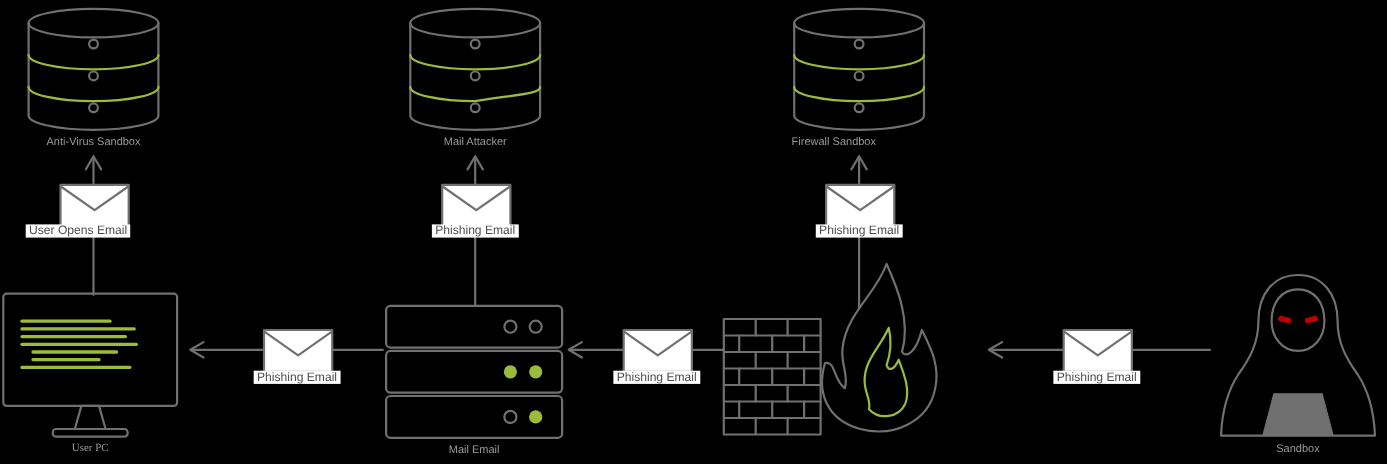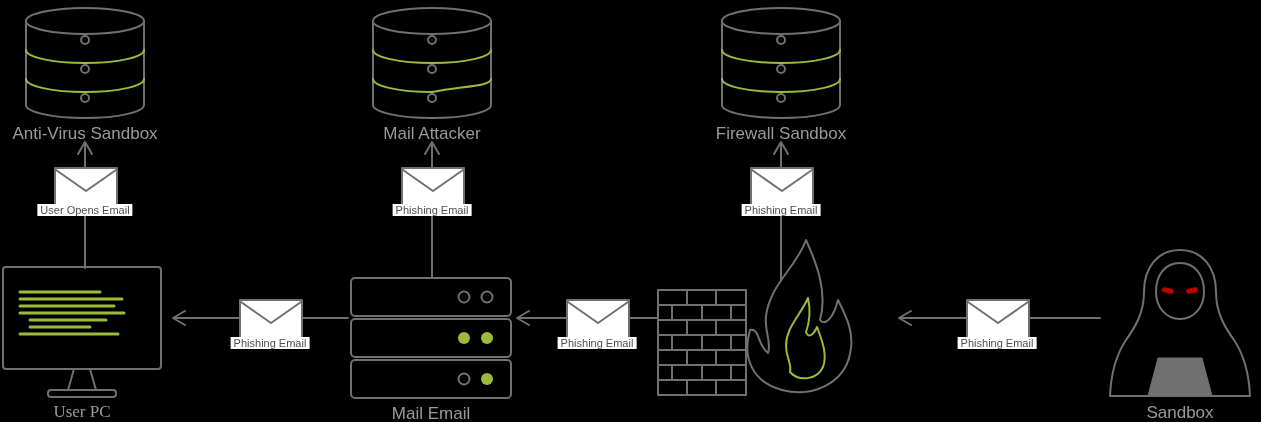--- a/index.html
+++ b/index.html
@@ -10,21 +10,21 @@
   svg { display:block; overflow:visible; }
   .st  { stroke:var(--stroke,#707070); stroke-width:2; fill:none; stroke-linecap:round; stroke-linejoin:round; }
   .stf { stroke:var(--stroke,#707070); stroke-width:2; fill:var(--bg,#000); stroke-linejoin:round; }
   .grn { stroke:var(--accent,#9bbb3c); stroke-width:2; fill:none; stroke-linecap:round; }
   .grnb{ stroke:var(--accent,#9bbb3c); stroke-width:3; fill:none; stroke-linecap:round; }
   .grnfill { fill:var(--accent,#9bbb3c); stroke:none; }
   .grnstf { stroke:var(--accent,#9bbb3c); stroke-width:2; fill:var(--bg,#000); stroke-linejoin:round; }
   .whitef { fill:#ffffff; stroke:var(--stroke,#707070); stroke-width:2; stroke-linejoin:round; }
   .eyef { fill:var(--eye,#c00000); stroke:none; }
   .greyf { fill:var(--stroke,#707070); stroke:var(--stroke,#707070); stroke-width:1; }
-  .node-label { position:absolute; color:var(--node_label_text,#9a9a9a); font-size:17px;
+  .node-label { position:absolute; color:var(--node_label_text,#9a9a9a); font-size:10px;
                 white-space:nowrap; transform:translateX(-50%); }
   .edge-label { position:absolute; background:var(--label_bg,#ffffff); color:var(--edge_label_text,#4d4d4d);
                 font-size:11px; padding:0 3px; white-space:nowrap; transform:translateX(-50%); }
 </style>
 </head>
 <body>
 
 <div class="canvas">
 
   <svg class="abs" style="left:0;top:0" width="1261" height="422">
@@ -74,29 +74,29 @@
     <svg width="122" height="116">
       <path class="st" d="M2,15 V99 C2,106 28,112 61,112 C94,112 120,106 120,99 V15"></path>
       <ellipse class="st" cx="61" cy="15" rx="59" ry="13"></ellipse>
       <path class="grn" d="M2,44 C2,51 28,57 61,57 C94,57 120,51 120,44"></path>
       <path class="grn" d="M2,73 C2,80 28,86 61,86 C94,86 120,80 120,73"></path>
       <circle class="st" cx="61" cy="34" r="4"></circle>
       <circle class="st" cx="61" cy="63" r="4"></circle>
       <circle class="st" cx="61" cy="92" r="4"></circle>
     </svg>
   </div>
-  <div class="node-label" style="left:781px;top:124px;text-align:center;">Firewall Sandbox</div>
+  <div class="node-label" style="left:758px;top:124px;text-align:center;">Firewall Sandbox</div>
 
   <div class="abs" style="left:54px;top:167px;">
     <svg width="64" height="40">
       <rect class="whitef" x="1" y="1" width="62" height="38"></rect>
       <path class="st" d="M2,3 L32,24 L62,3"></path>
     </svg>
   </div>
-  <div class="edge-label" style="left:85px;top:204px;">User Opens Email</div>
+  <div class="edge-label" style="left:71px;top:204px;">User Opens Email</div>
 
   <div class="abs" style="left:401px;top:167px;">
     <svg width="64" height="40">
       <rect class="whitef" x="1" y="1" width="62" height="38"></rect>
       <path class="st" d="M2,3 L32,24 L62,3"></path>
     </svg>
   </div>
   <div class="edge-label" style="left:432px;top:204px;">Phishing Email</div>
 
   <div class="abs" style="left:750px;top:167px;">

